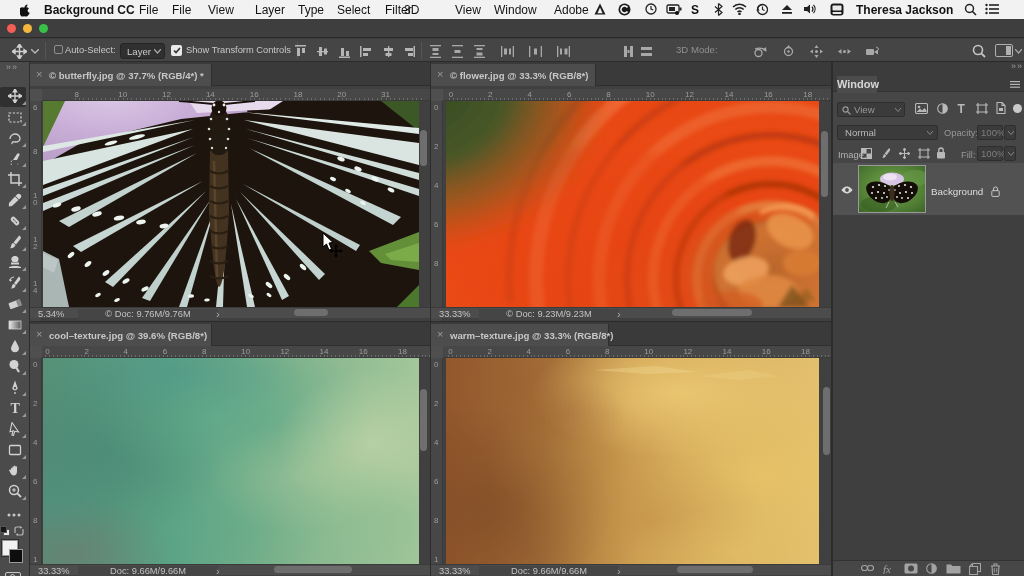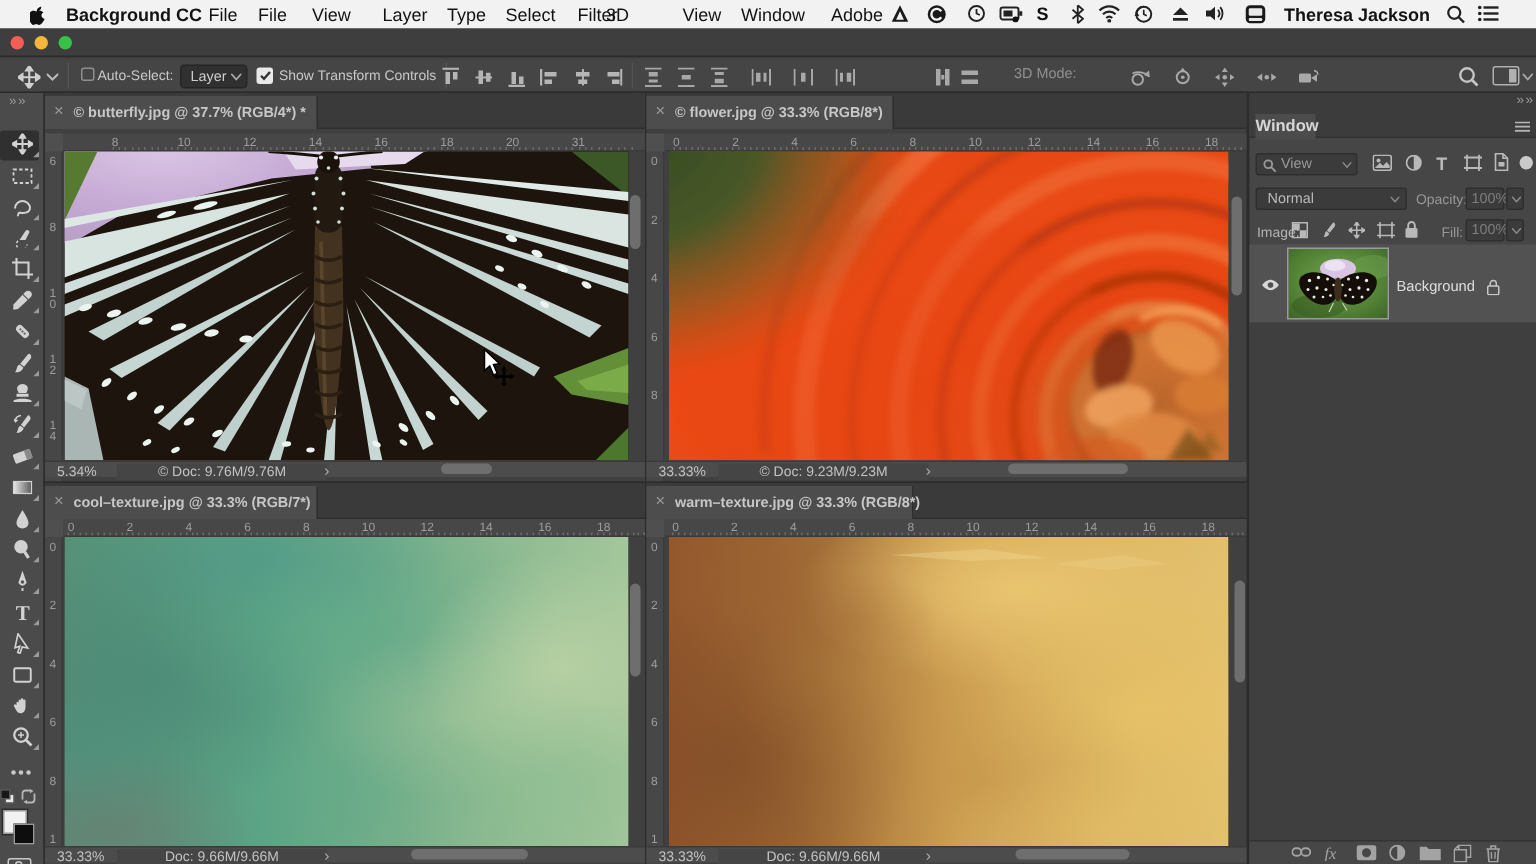--- a/index.html
+++ b/index.html
@@ -954,21 +954,21 @@
 <div class="statusbar" style="top:245px">
         <span class="pct">33.33%</span>
         <span class="docfield">© Doc: 9.23M/9.23M</span>
         <span class="chv">›</span>
       </div>
 </div>
 <div class="docwin" style="left:30px;top:322px;width:400px;height:256px">
 <div class="tabbar">
         <div class="tab" style="width:182px">
           <span class="tx">×</span>
-          <span class="tt">cool–texture.jpg @ 33.3% (RGB/7*)</span>
+          <span class="tt">cool–texture.jpg @ 39.6% (RGB/8*)</span>
         </div>
       </div>
 <div class="hruler" style="top:24px">
         <span class="rn" style="left:15.200000000000003px">0</span>
         <span class="rn" style="left:54.400000000000006px">2</span>
         <span class="rn" style="left:93.60000000000001px">4</span>
         <span class="rn" style="left:132.8px">6</span>
         <span class="rn" style="left:172.0px">8</span>
         <span class="rn" style="left:211.2px">10</span>
         <span class="rn" style="left:250.39999999999998px">12</span>

